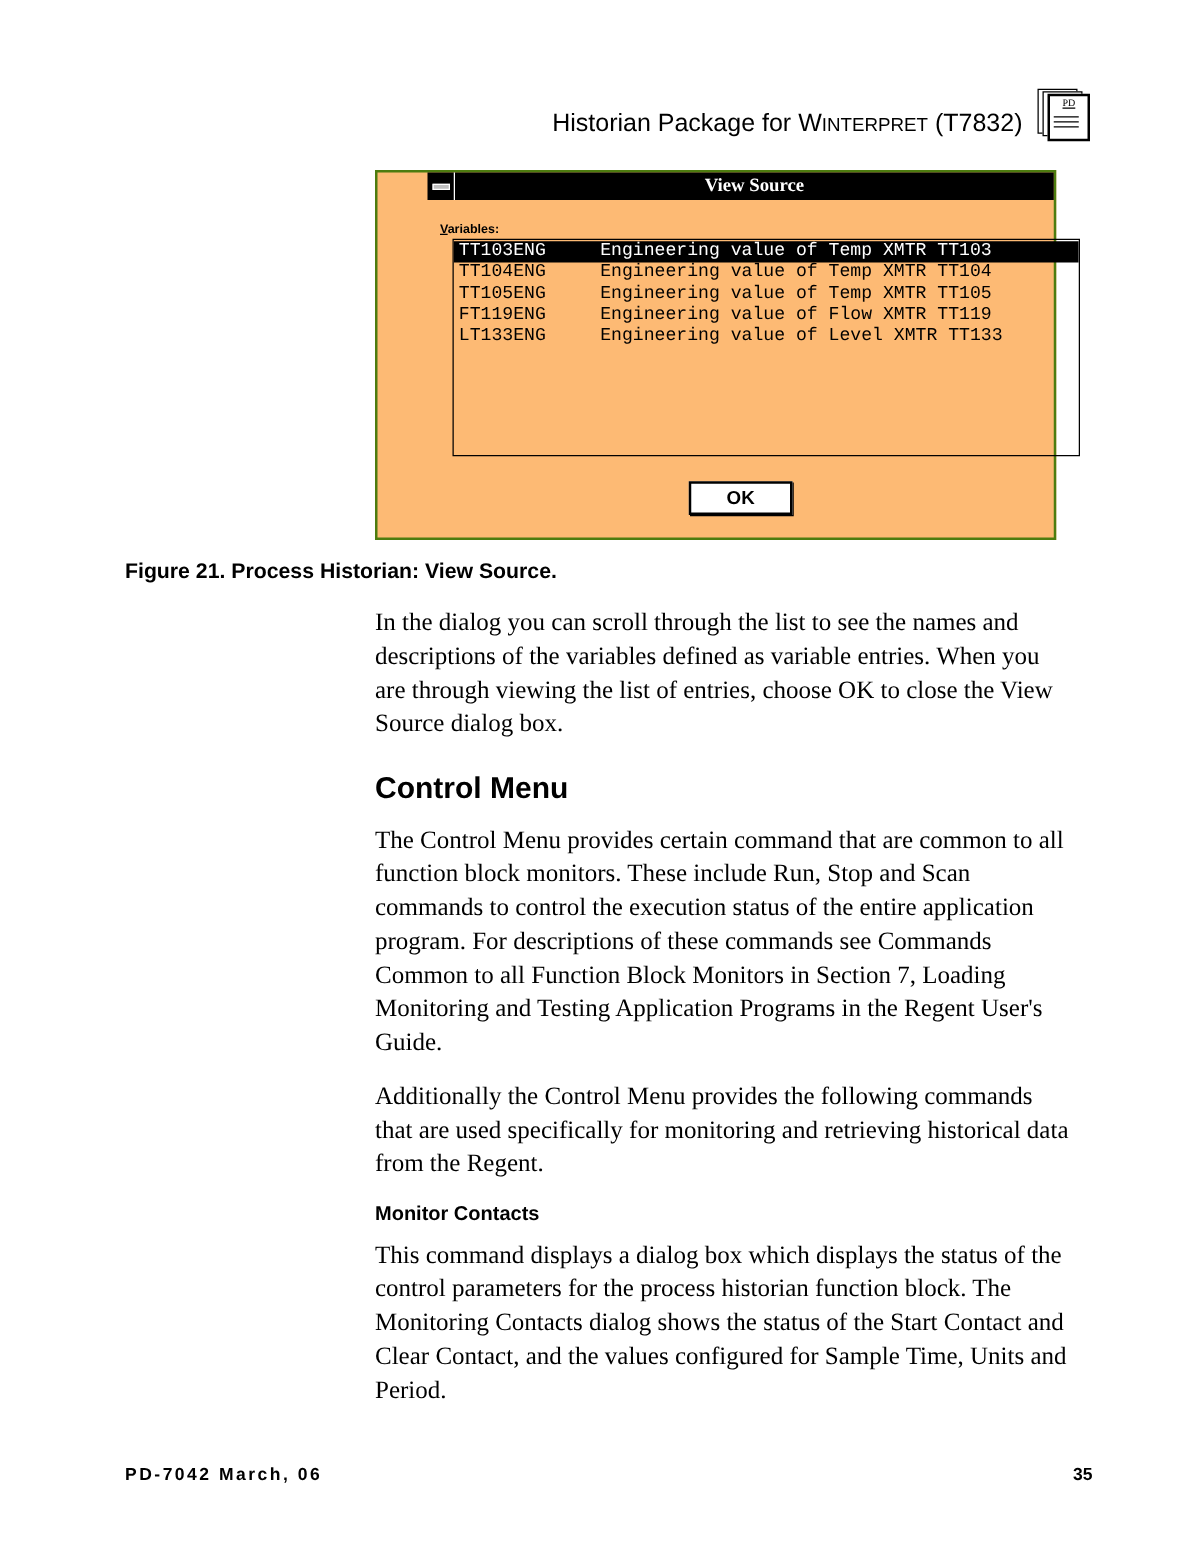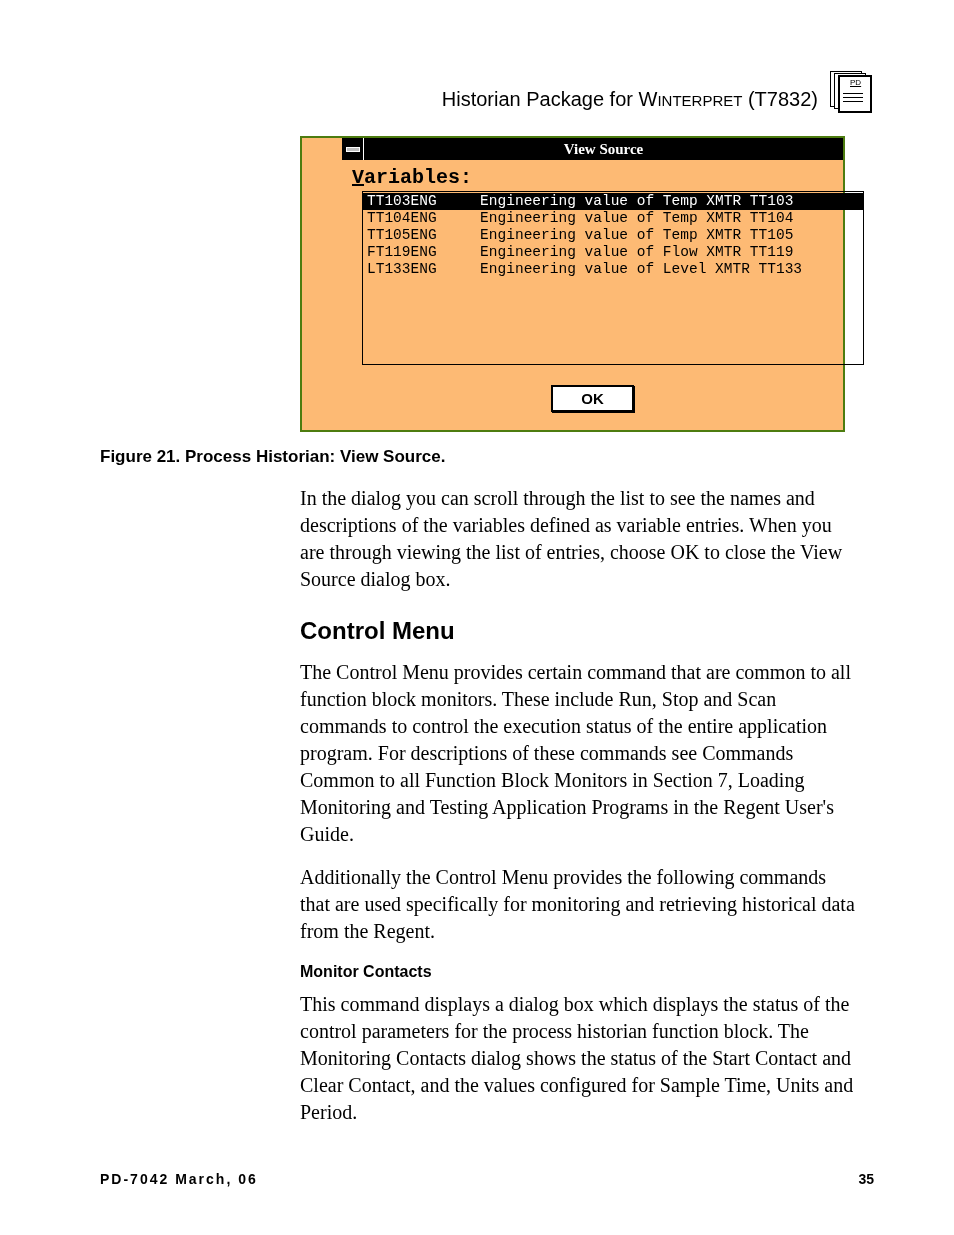--- a/index.html
+++ b/index.html
@@ -38,21 +38,21 @@
     border: 1px solid #000;
     background: #fff;
   }
   .header-icon .s1 { left: 2px;  top: 0px; }
   .header-icon .s2 { left: 6px;  top: 2px; }
   .header-icon .s3 { left: 10px; top: 4px; border-width: 2px; }
   .header-icon .pd {
     position: absolute;
     left: 22px; top: 7px;
     font-size: 8px;
-    font-family: Liberation Sans, sans-serif;
+    font-family: Liberation Serif, serif;
     text-decoration: underline;
   }
   .header-icon .line {
     position: absolute;
     left: 15px;
     height: 1px;
     width: 20px;
     background: #000;
   }
   .header-icon .l1 { top: 22px; }
@@ -94,24 +94,24 @@
     flex: 1;
     text-align: center;
     font-family: "Times New Roman", serif;
     font-weight: bold;
     font-size: 15px;
   }
   .dlg-body {
     padding: 4px 10px 18px 10px;
   }
   .vars-label {
-    font-family: Liberation Mono, monospace;
-    font-weight: bold;
-    font-size: 20px;
-    margin: 2px 0 2px 0;
+    font-family: Liberation Sans, sans-serif;
+    font-weight: bold;
+    font-size: 10px;
+    margin: 14px 0 2px 0;
   }
   .vars-label u { text-decoration: underline; }
   .listbox {
     border: 1px solid #000;
     margin-left: 10px;
     width: 500px;
     height: 170px;
     padding: 1px 0;
     font-family: "Courier New", monospace;
     font-size: 14.5px;

